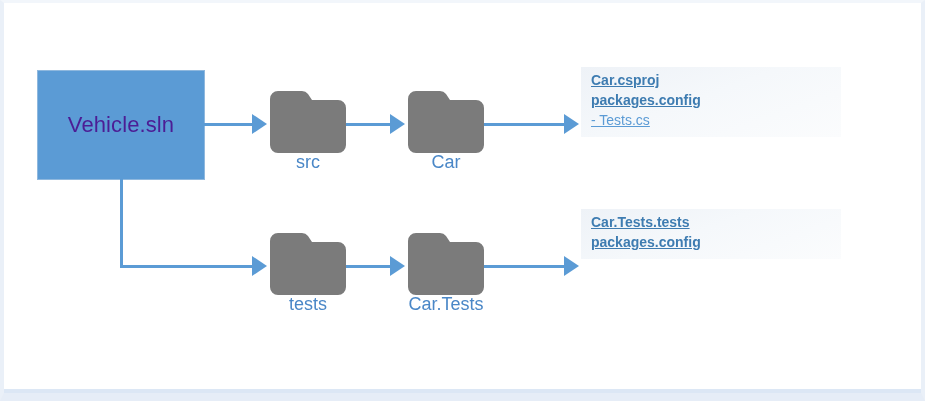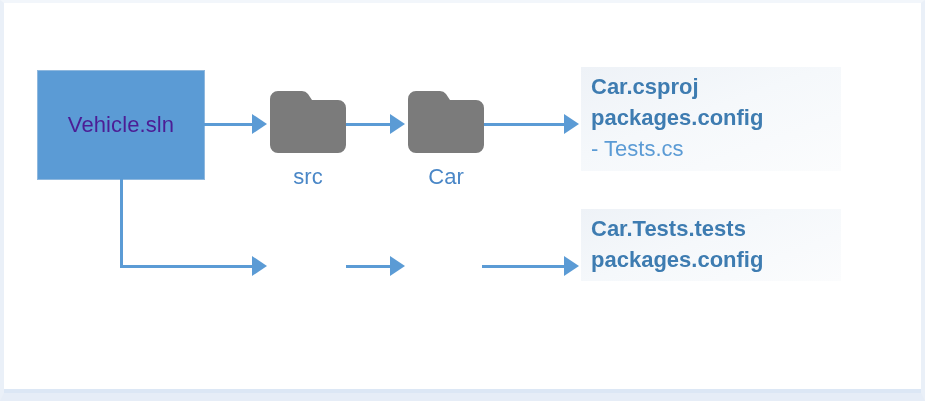--- a/index.html
+++ b/index.html
@@ -82,39 +82,40 @@
     width: 76px;
     text-align: center;
   }
   .folder-icon {
     display: block;
     width: 76px;
     height: 62px;
   }
   .folder-label {
     display: block;
-    margin-top: 12px;
+    margin-top: 0;
     color: #4A87C7;
-    font-size: 22px;
+    font-size: 18px;
     line-height: 1.1;
     white-space: nowrap;
   }
 
   
   .file-panel {
     position: absolute;
     padding: 4px 10px 6px 10px;
     background: linear-gradient(160deg, #eef2f7 0%, #f5f8fb 45%, #fbfcfd 100%);
   }
   .file-line {
     display: block;
-    font-size: 22px;
+    font-size: 14px;
     line-height: 1.42;
     white-space: nowrap;
     color: #4A87C7;
+    text-decoration: underline;
   }
   .file-line.primary {
     font-weight: bold;
     color: #3E7CB1;
   }
   .file-line.secondary {
     font-weight: normal;
     color: #5B9BD5;
   }
 </style>
@@ -153,21 +154,33 @@
     <span class="folder-label">src</span>
   </div>
 
   <div class="folder-node" style="left:404px; top:88px;">
     <svg class="folder-icon" viewBox="0 0 76 62">
       <path d="M8 0 H32 a8 8 0 0 1 6 3 L42 9 H68 a8 8 0 0 1 8 8 V54 a8 8 0 0 1 -8 8 H8 a8 8 0 0 1 -8 -8 V8 a8 8 0 0 1 8 -8 Z" fill="#7B7B7B"></path>
     </svg>
     <span class="folder-label">Car</span>
   </div>
 
+  <div class="folder-node" style="left:266px; top:230px;">
+    <svg class="folder-icon" viewBox="0 0 76 62">
+      <path d="M8 0 H32 a8 8 0 0 1 6 3 L42 9 H68 a8 8 0 0 1 8 8 V54 a8 8 0 0 1 -8 8 H8 a8 8 0 0 1 -8 -8 V8 a8 8 0 0 1 8 -8 Z" fill="#7B7B7B"></path>
+    </svg>
+    <span class="folder-label">tests</span>
+  </div>
 
+  <div class="folder-node" style="left:404px; top:230px;">
+    <svg class="folder-icon" viewBox="0 0 76 62">
+      <path d="M8 0 H32 a8 8 0 0 1 6 3 L42 9 H68 a8 8 0 0 1 8 8 V54 a8 8 0 0 1 -8 8 H8 a8 8 0 0 1 -8 -8 V8 a8 8 0 0 1 8 -8 Z" fill="#7B7B7B"></path>
+    </svg>
+    <span class="folder-label">Car.Tests</span>
+  </div>
 
   <div class="file-panel" style="left:577px; top:64px; width:240px;">
     <span class="file-line primary">Car.csproj</span>
     <span class="file-line primary">packages.config</span>
     <span class="file-line secondary">- Tests.cs</span>
   </div>
 
   <div class="file-panel" style="left:577px; top:206px; width:240px;">
     <span class="file-line primary">Car.Tests.tests</span>
     <span class="file-line primary">packages.config</span>

